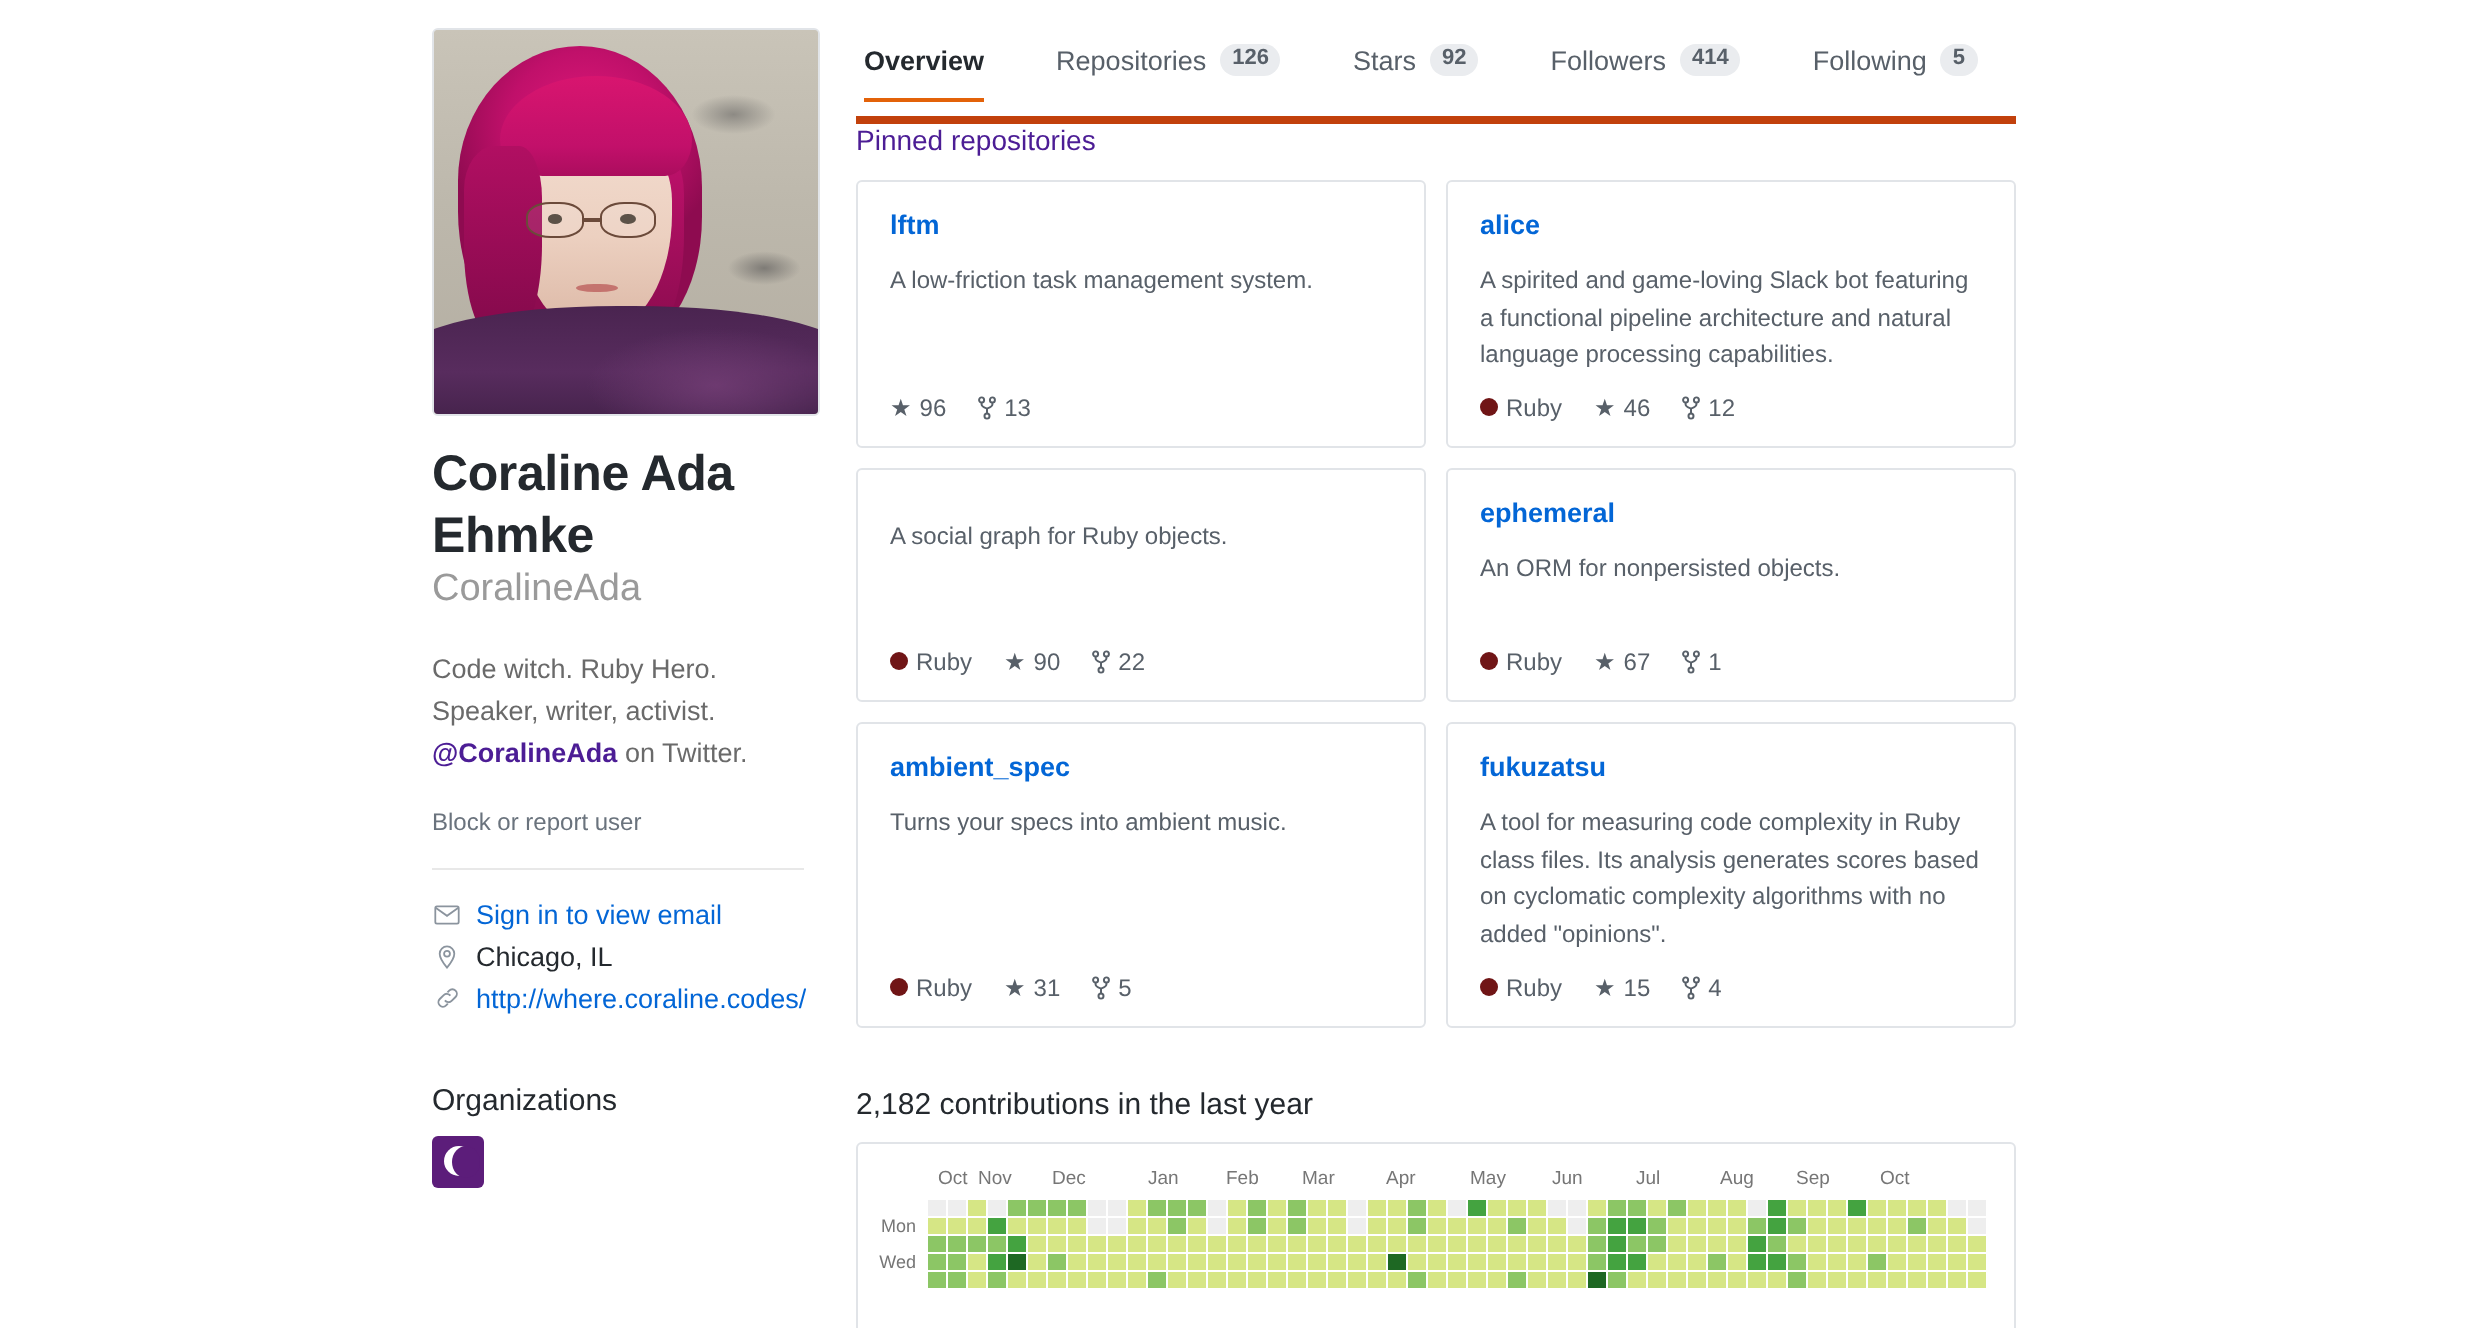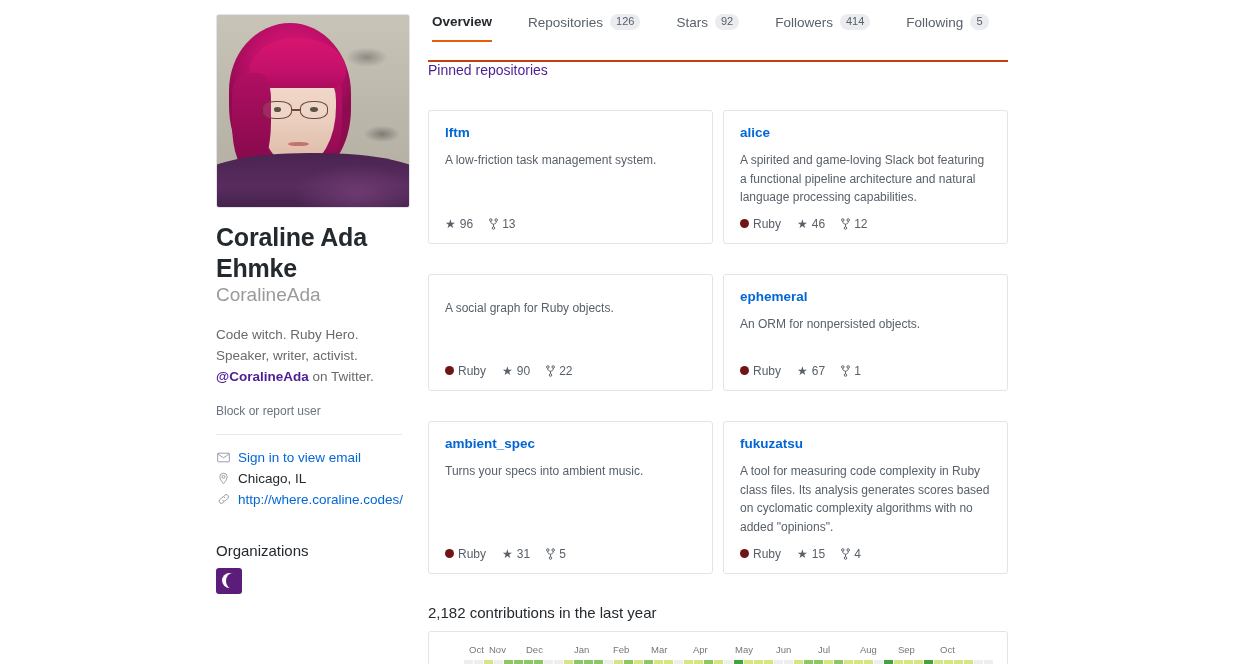--- a/index.html
+++ b/index.html
@@ -246,23 +246,23 @@
   .main {
     position: absolute;
     left: 428px;
     top: 14px;
     width: 580px;
   }
 
   
   .tabbar {
     display: flex;
-    align-items: flex-start;
+    align-items: center;
     gap: 0;
-    border-bottom: 2px solid #c2410c;
+    border-bottom: 4px solid #c2410c;
     height: 48px;
     padding-left: 2px;
   }
   .tab {
     display: flex;
     align-items: center;
     gap: 7px;
     padding: 0 16px 12px 4px;
     margin-right: 16px;
     font-size: 13.5px;
@@ -283,21 +283,21 @@
     right: 16px;
     bottom: -1px;
     height: 2px;
     background: #e36209;
   }
   .tab-count {
     background: #eaecef;
     color: #586069;
     border-radius: 10px;
     font-size: 11px;
-    font-weight: normal;
+    font-weight: bold;
     padding: 1px 6px 2px;
     line-height: 1.2;
   }
 
   .section-title {
     font-size: 14px;
     color: #4c1d95;
   }
 
   
@@ -308,21 +308,20 @@
     gap: 10px 10px;
   }
   .pin-card {
     border: 1px solid #e1e4e8;
     border-radius: 3px;
     background: #fff;
     padding: 14px 16px 12px;
     display: flex;
     flex-direction: column;
     min-height: 117px;
-    margin-top: 20px;
   }
   .pin-name {
     font-size: 13.5px;
     font-weight: bold;
     color: #0366d6;
     line-height: 1.2;
     cursor: pointer;
   }
   .pin-desc {
     margin-top: 10px;

